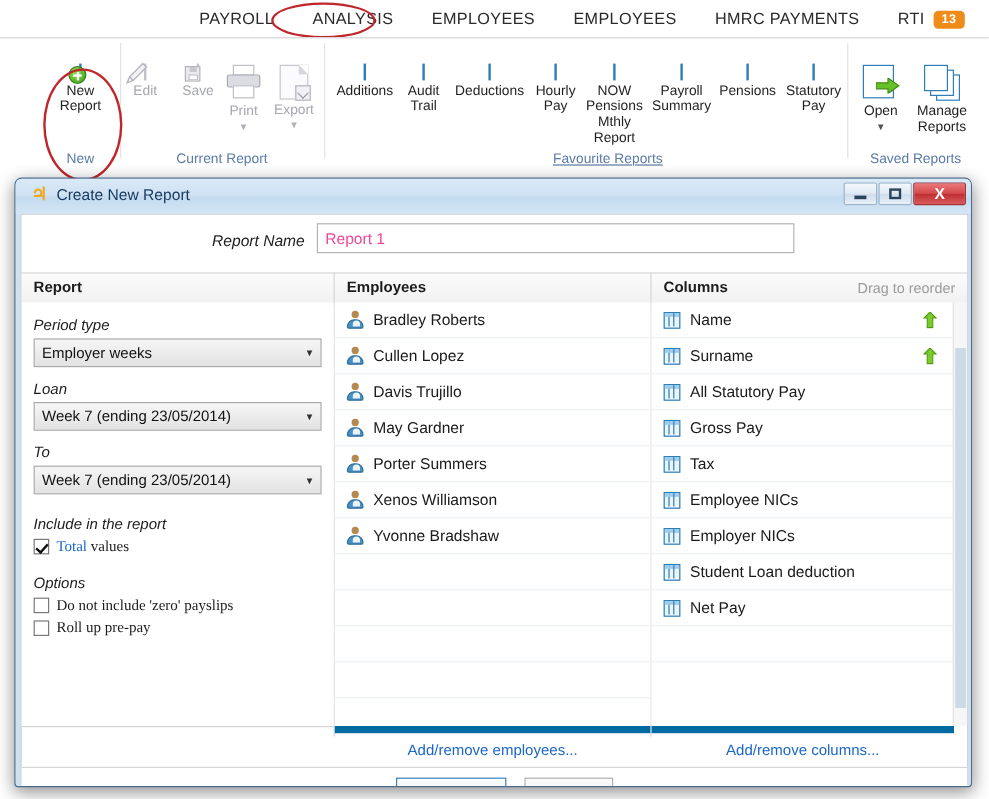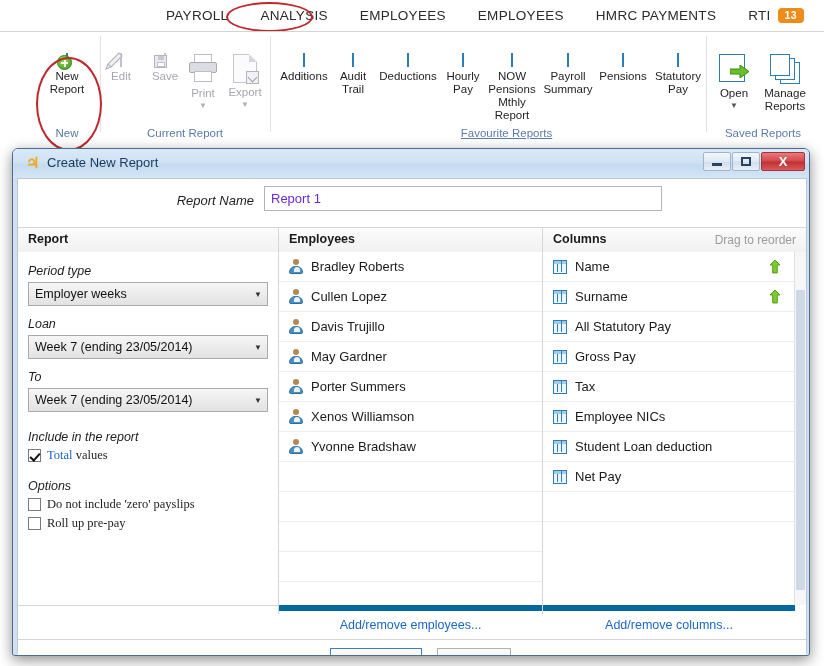--- a/index.html
+++ b/index.html
@@ -185,21 +185,21 @@
     border: 1px solid #b9c7d4;
   }
 
   .name-row { position: absolute; left:0; top: 0; width: 788px; height: 48px; background:#fff; }
   .name-label {
     position: absolute; left: 150px; top: 14px; width: 86px; text-align: right;
     font-style: italic; font-size: 13px; color:#1d1d1d;
   }
   .name-input {
     position: absolute; left: 246px; top: 7px; width: 398px; height: 25px;
-    border: 1px solid #b4b4b4; background: #fff; font-size: 13px; color:#6d28d9;
+    border: 1px solid #b4b4b4; background: #fff; font-size: 13px; color:#ec4899;
     padding: 0 6px; box-sizing: border-box; font-family:"Liberation Sans", sans-serif;
     outline: none;
   }
 
   .hdr-row {
     position: absolute; left: 0; top: 48px; width: 788px; height: 25px;
     background: linear-gradient(to bottom,#fbfbfb,#f1f1f1);
     border-top: 1px solid #d6d6d6; border-bottom: 1px solid #cfcfcf;
   }
   .hdr-cell {
@@ -616,20 +616,26 @@
         <div class="listrow">
           <span class="ic-col">
               <span class="tp"></span>
             </span>
           <span>Employee NICs</span>
         </div>
         <div class="listrow">
           <span class="ic-col">
               <span class="tp"></span>
             </span>
+          <span>Employer NICs</span>
+        </div>
+        <div class="listrow">
+          <span class="ic-col">
+              <span class="tp"></span>
+            </span>
           <span>Student Loan deduction</span>
         </div>
         <div class="listrow">
           <span class="ic-col">
               <span class="tp"></span>
             </span>
           <span>Net Pay</span>
         </div>
         <div class="listrow empty"></div>
       </div>

